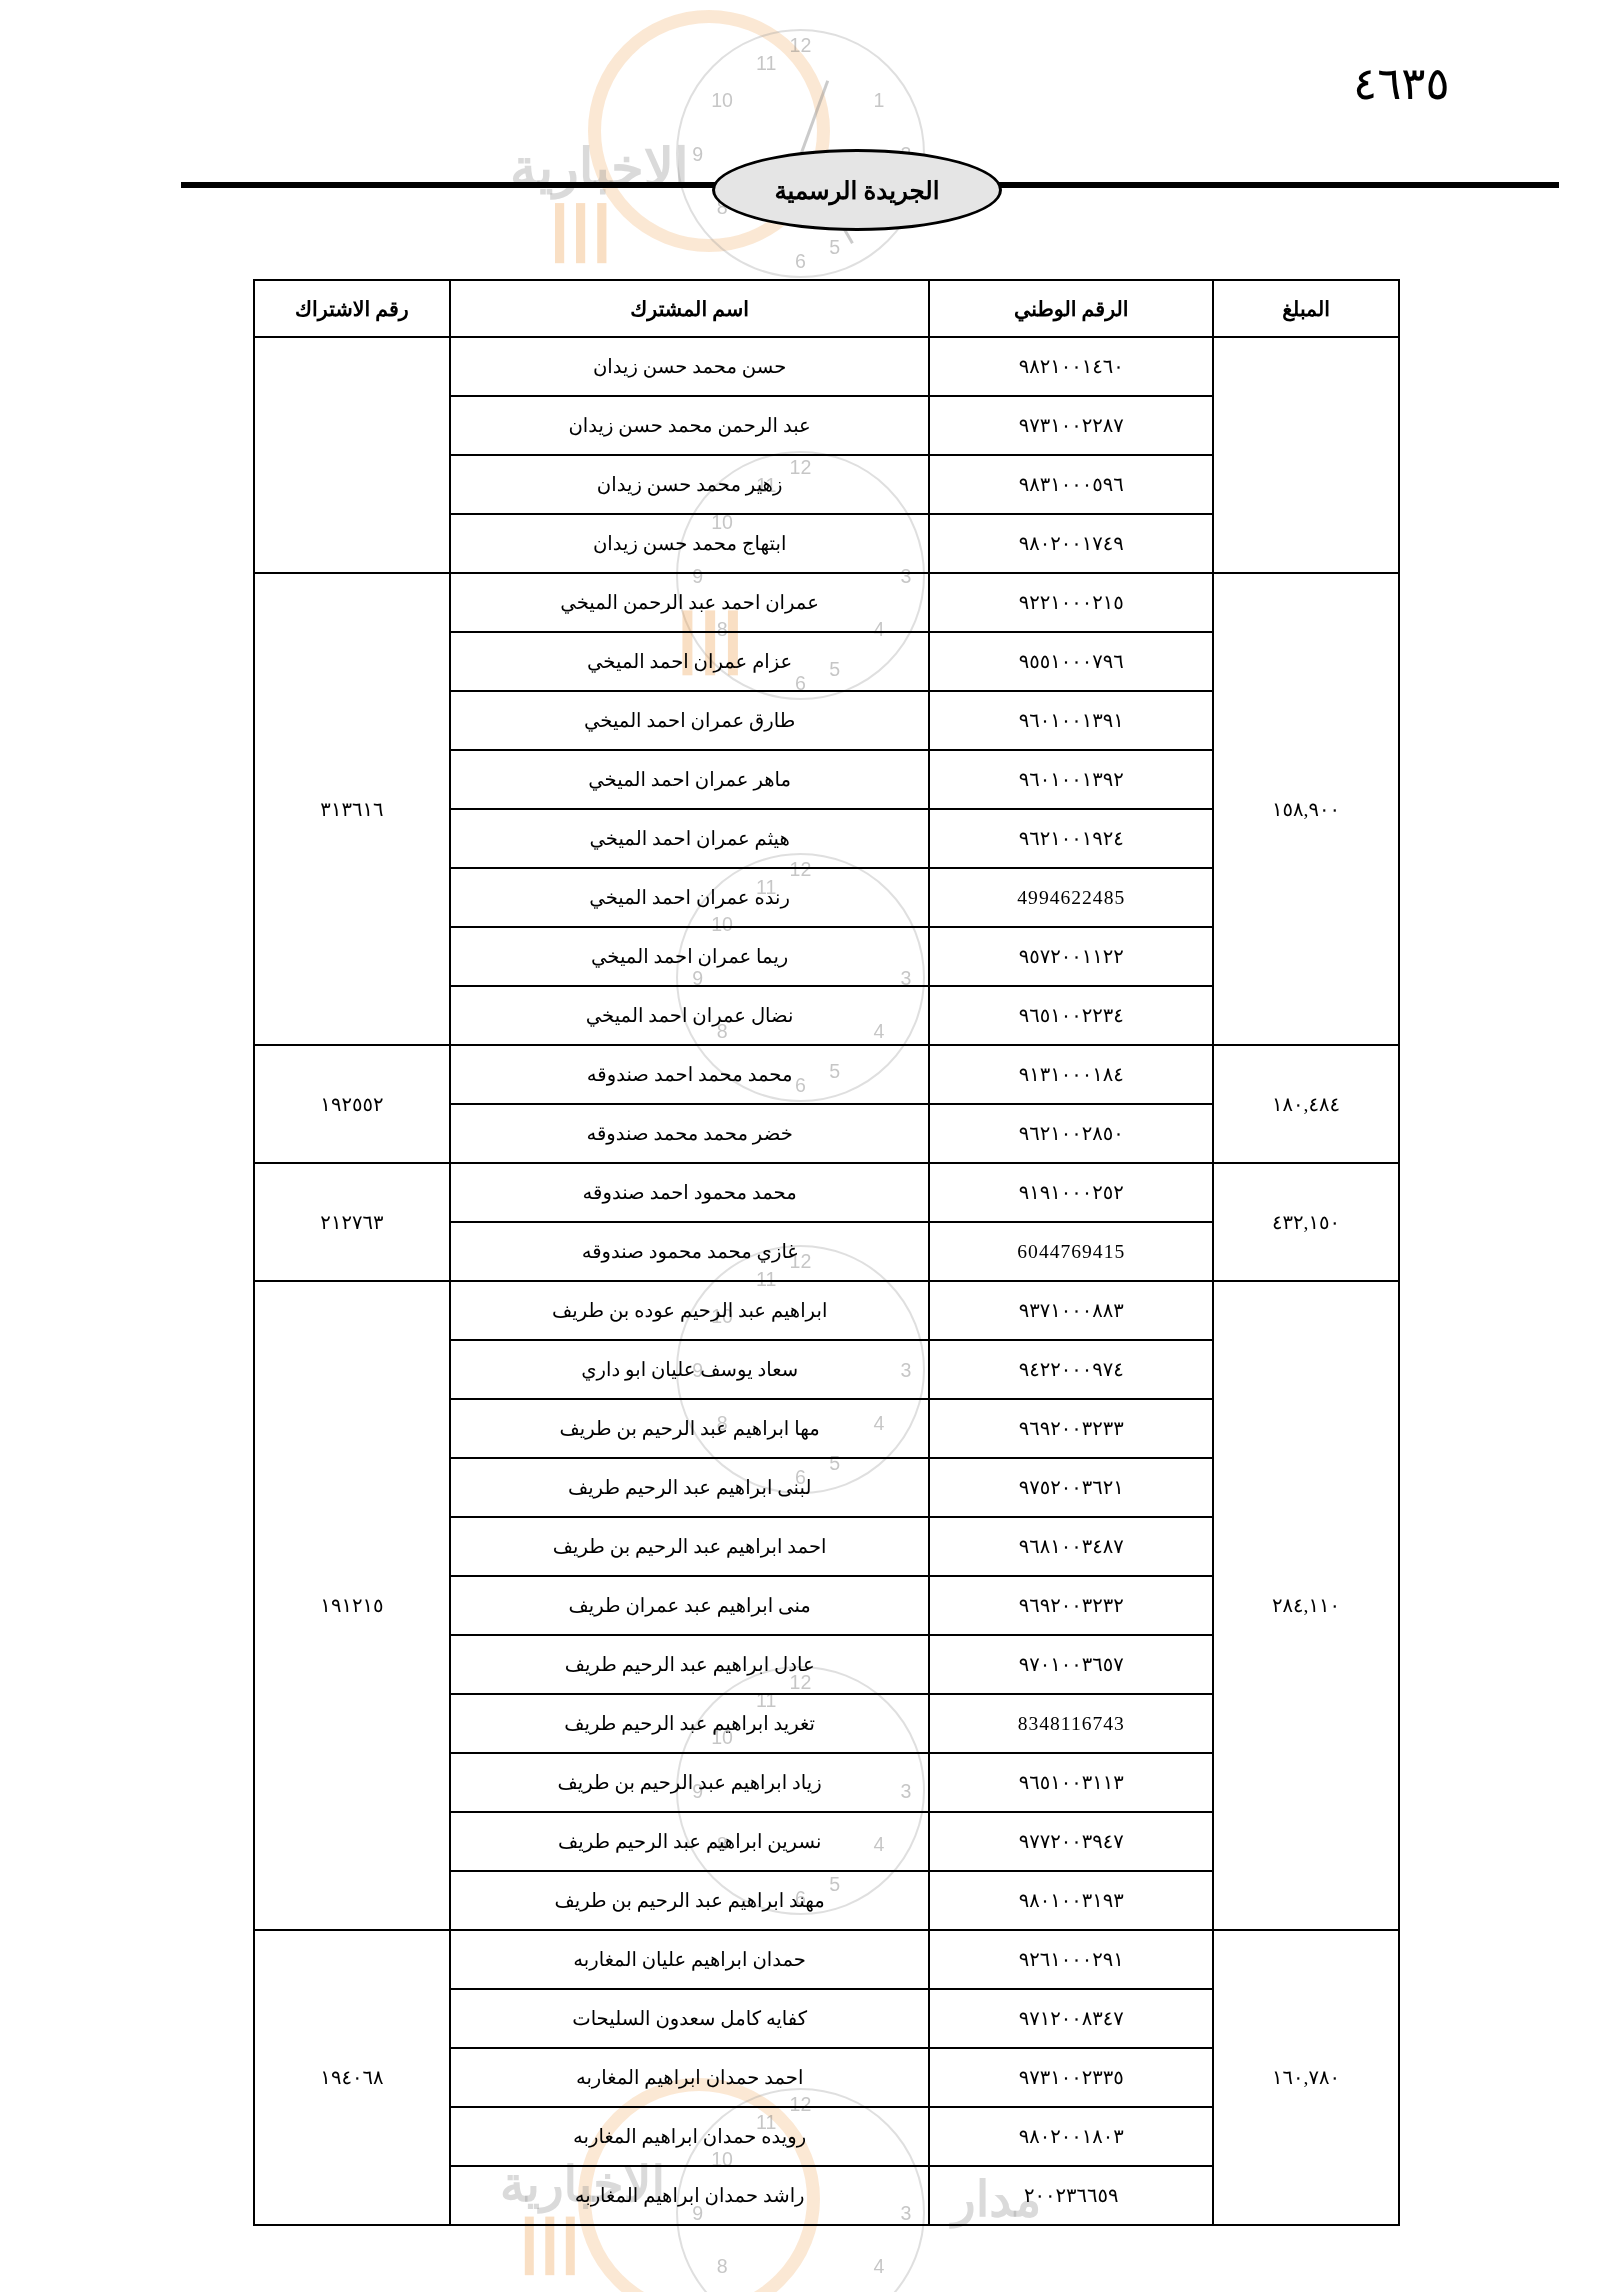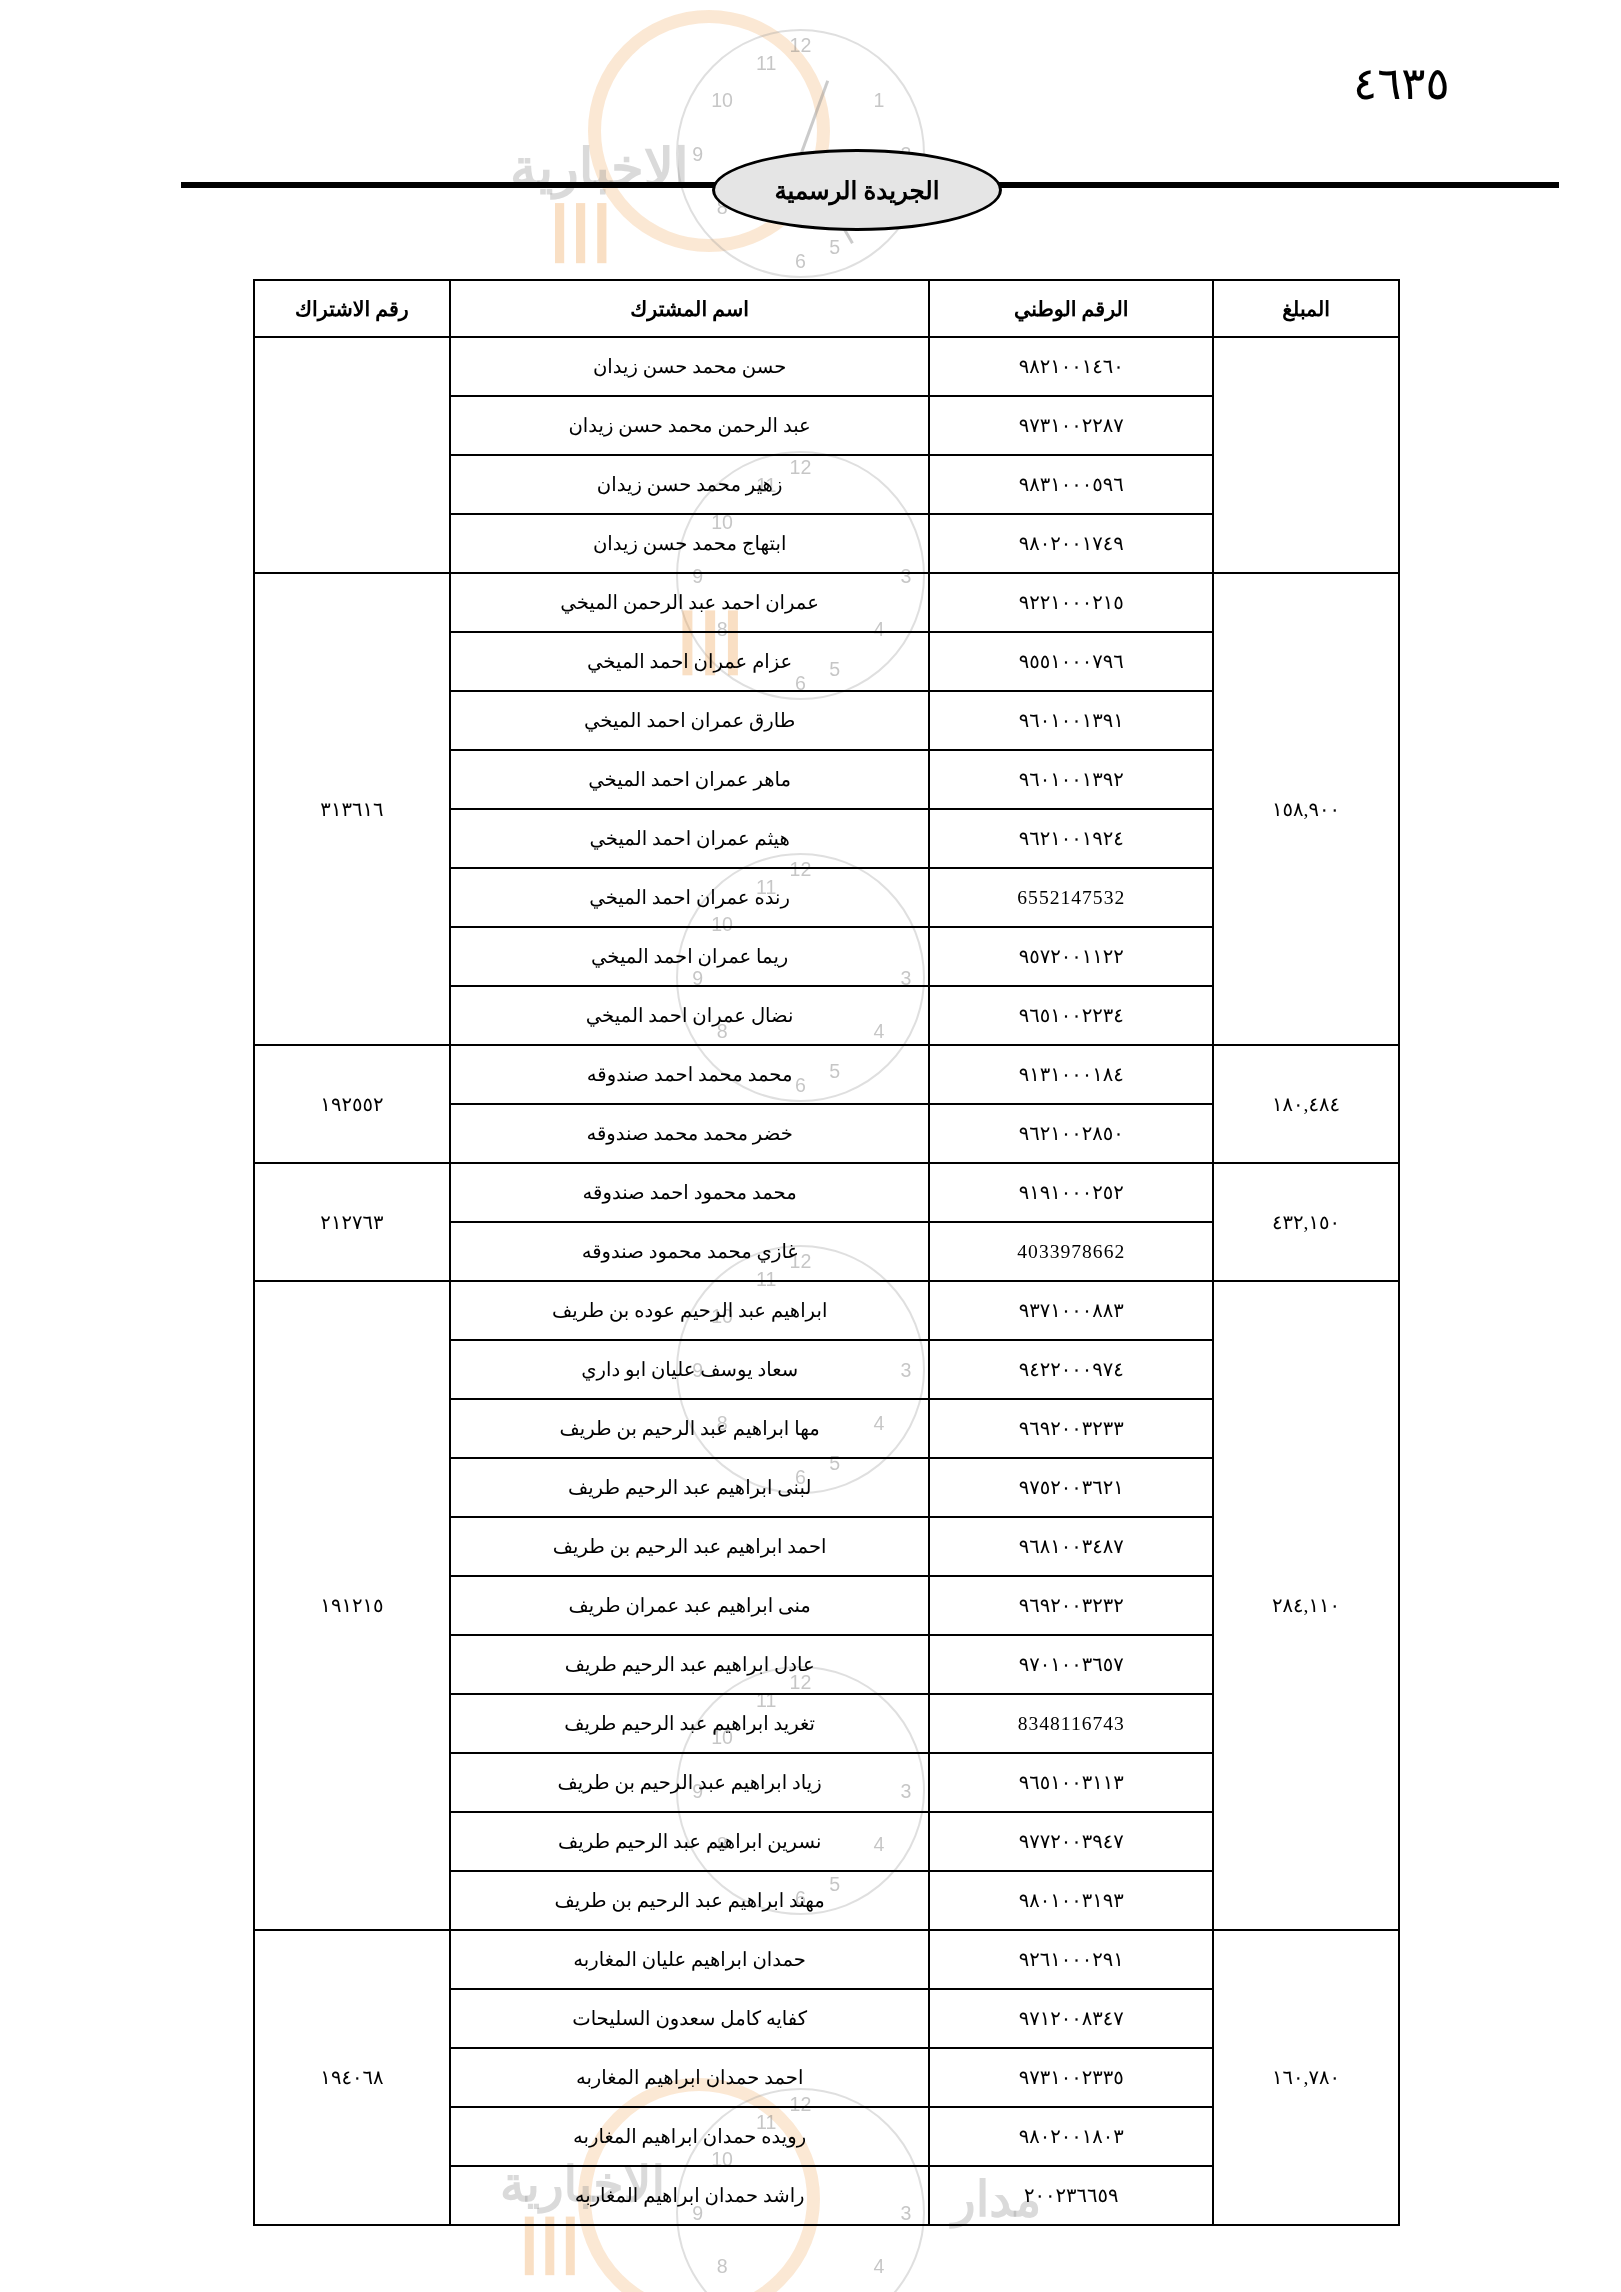--- a/index.html
+++ b/index.html
@@ -283,21 +283,21 @@
         </tr>
         <tr>
           <td class="num">٩٦٠١٠٠١٣٩٢</td>
           <td class="name">ماهر عمران احمد الميخي</td>
         </tr>
         <tr>
           <td class="num">٩٦٢١٠٠١٩٢٤</td>
           <td class="name">هيثم عمران احمد الميخي</td>
         </tr>
         <tr>
-          <td class="num">6552147532</td>
+          <td class="num">4994622485</td>
           <td class="name">رنده عمران احمد الميخي</td>
         </tr>
         <tr>
           <td class="num">٩٥٧٢٠٠١١٢٢</td>
           <td class="name">ريما عمران احمد الميخي</td>
         </tr>
         <tr>
           <td class="num">٩٦٥١٠٠٢٢٣٤</td>
           <td class="name">نضال عمران احمد الميخي</td>
         </tr>
@@ -311,21 +311,21 @@
           <td class="num">٩٦٢١٠٠٢٨٥٠</td>
           <td class="name">خضر محمد محمد صندوقه</td>
         </tr>
         <tr>
           <td class="group" rowspan="2">٤٣٢,١٥٠</td>
           <td class="num">٩١٩١٠٠٠٢٥٢</td>
           <td class="name">محمد محمود احمد صندوقه</td>
           <td class="group" rowspan="2">٢١٢٧٦٣</td>
         </tr>
         <tr>
-          <td class="num">4033978662</td>
+          <td class="num">6044769415</td>
           <td class="name">غازي محمد محمود صندوقه</td>
         </tr>
         <tr>
           <td class="group" rowspan="11">٢٨٤,١١٠</td>
           <td class="num">٩٣٧١٠٠٠٨٨٣</td>
           <td class="name">ابراهيم عبد الرحيم عوده بن طريف</td>
           <td class="group" rowspan="11">١٩١٢١٥</td>
         </tr>
         <tr>
           <td class="num">٩٤٢٢٠٠٠٩٧٤</td>

